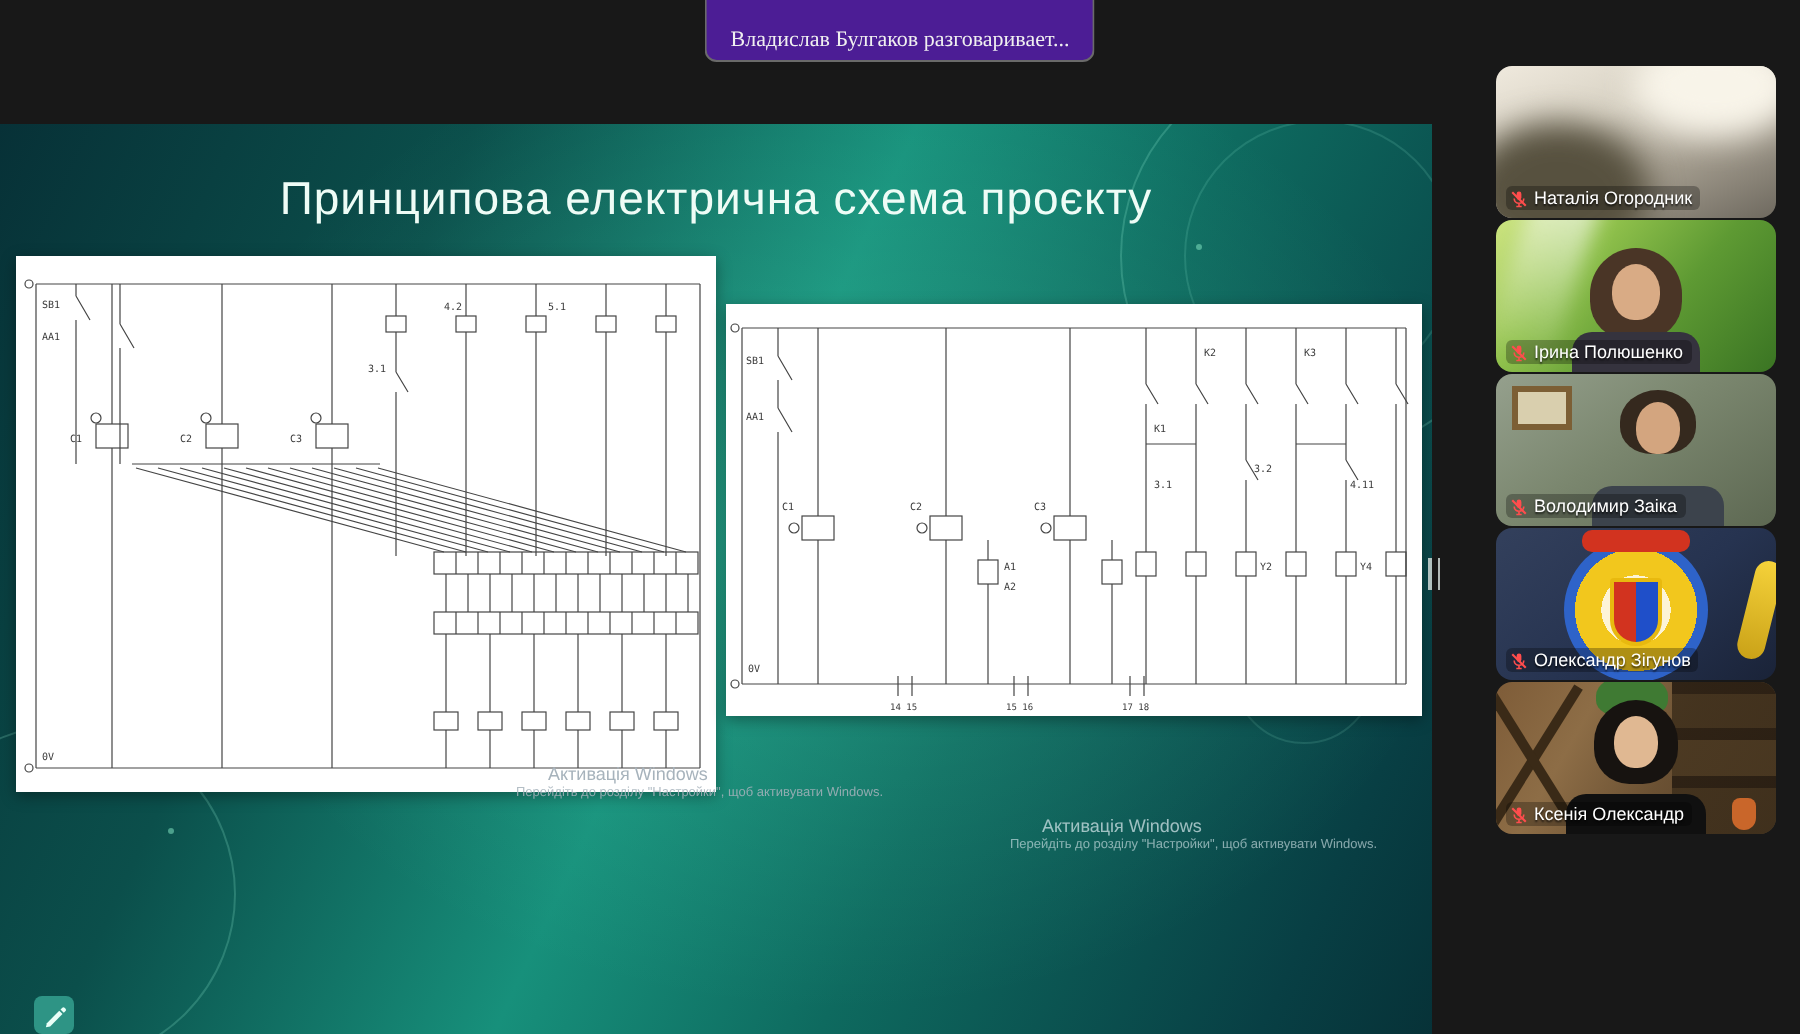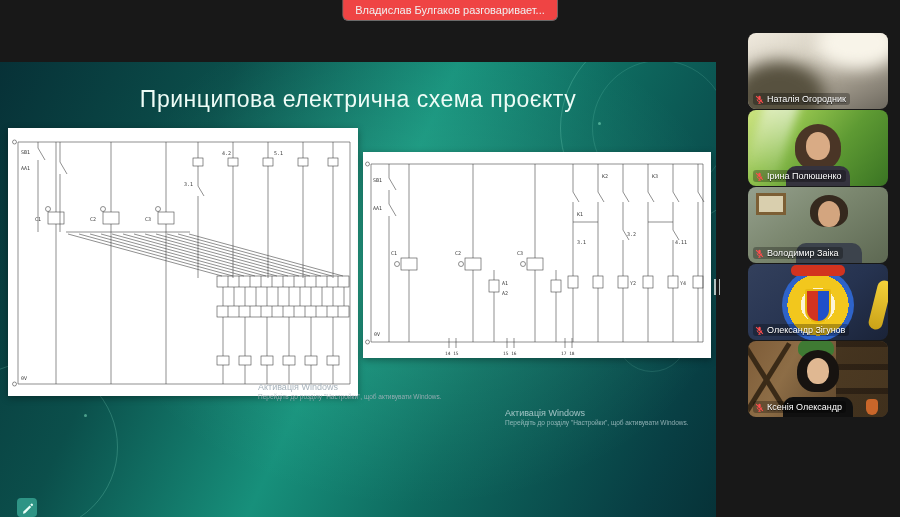--- a/index.html
+++ b/index.html
@@ -2,23 +2,23 @@
 <html><head>
 <meta charset="utf-8">
 <style>
   html,body{margin:0;padding:0;background:#141414;}
   *{box-sizing:border-box;}
   .page{position:relative;width:900px;height:517px;background:#181818;overflow:hidden;
         font-family:"Liberation Sans",sans-serif;}
 
   
   .notify{position:absolute;top:0;left:50%;transform:translateX(-50%);
-          background:#ef4444;border:1px solid #6a6a6a;border-top:none;
-          border-radius:0 0 6px 6px;padding:4px 12px 4px;color:#f0f0f0;
-          font-size:11px;white-space:nowrap;z-index:30;}
+          background:#4c1d95;border:1px solid #6a6a6a;border-top:none;
+          border-radius:0 0 6px 6px;padding:14px 12px 4px;color:#f0f0f0;
+          font-size:11px;white-space:nowrap;z-index:30;font-family:Liberation Serif, serif;}
 
   
   .slide{position:absolute;left:0;top:62px;width:716px;height:515px;overflow:hidden;
          background:
            radial-gradient(ellipse at 58% 38%, rgba(110,255,205,.18), rgba(0,0,0,0) 55%),
            linear-gradient(115deg,#073137 0%,#0b4f4b 25%,#17907b 48%,#0e6a5f 65%,#083f44 88%,#062e34 100%);}
   .slide-title{position:absolute;top:24px;left:0;width:100%;text-align:center;
                color:#eefcf6;font-size:23px;letter-spacing:.5px;z-index:3;}
   .ring{position:absolute;border:1px solid rgba(150,240,215,.22);border-radius:50%;z-index:1;}
   .r1{left:560px;top:-34px;width:200px;height:200px;}
@@ -30,21 +30,21 @@
 
   .panel{position:absolute;background:#ffffff;box-shadow:0 2px 7px rgba(0,0,0,.35);z-index:2;}
   .panel-left{left:8px;top:66px;width:350px;height:268px;}
   .panel-right{left:363px;top:90px;width:348px;height:206px;}
   .panel svg{display:block;width:100%;height:100%;}
   .panel text{font-family:"DejaVu Sans Mono",monospace;fill:#3a3a3a;}
 
   .wm{position:absolute;z-index:4;line-height:1.25;}
   .wm-left{left:258px;top:320px;color:#a7b3bc;}
   .wm-right{left:505px;top:346px;color:rgba(215,232,236,.72);}
-  .wm .t1{font-size:9px;}
+  .wm .t1{font-size:9px;margin-left:16px;}
   .wm .t2{font-size:6.5px;opacity:.85;}
 
   
   .handle{position:absolute;left:712px;top:276px;width:10px;height:22px;display:flex;
           gap:3px;align-items:center;justify-content:center;z-index:5;cursor:col-resize;}
   .handle span{display:block;width:1.5px;height:16px;background:#cfd8d6;opacity:.85;}
 
   
   .gallery{position:absolute;left:748px;top:33px;width:140px;z-index:10;}
   .tile{position:relative;width:140px;height:76px;margin-bottom:1px;border-radius:8px;

